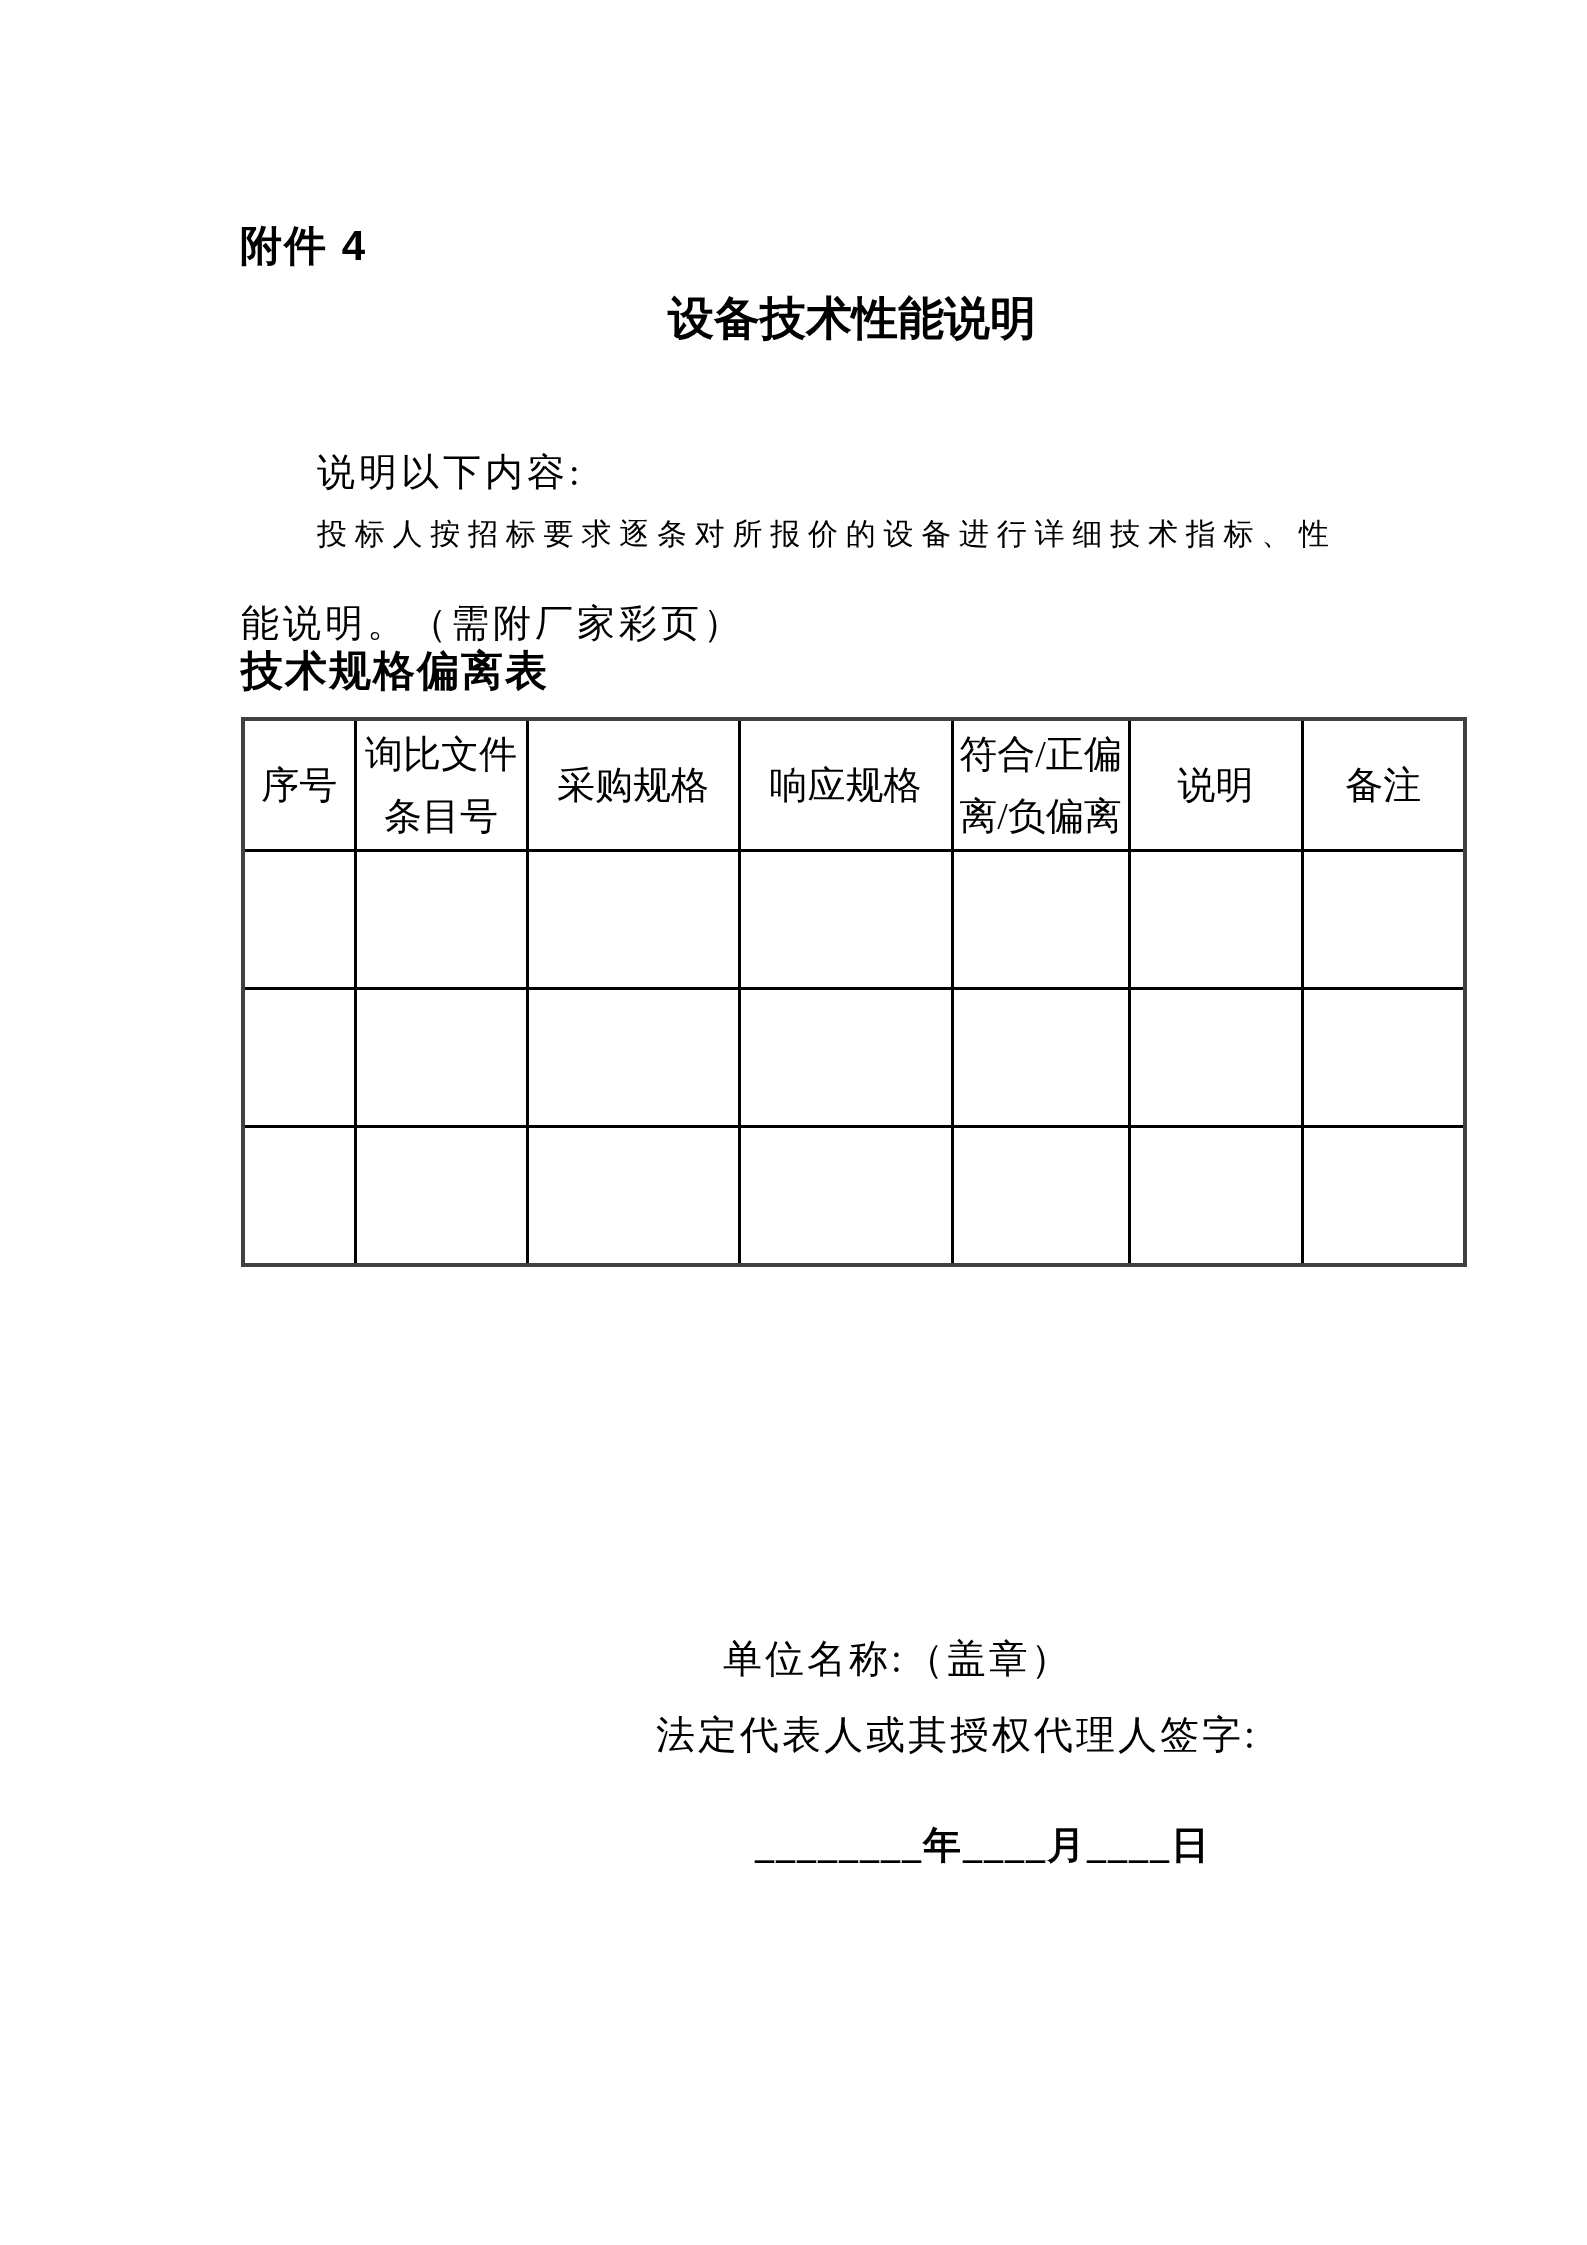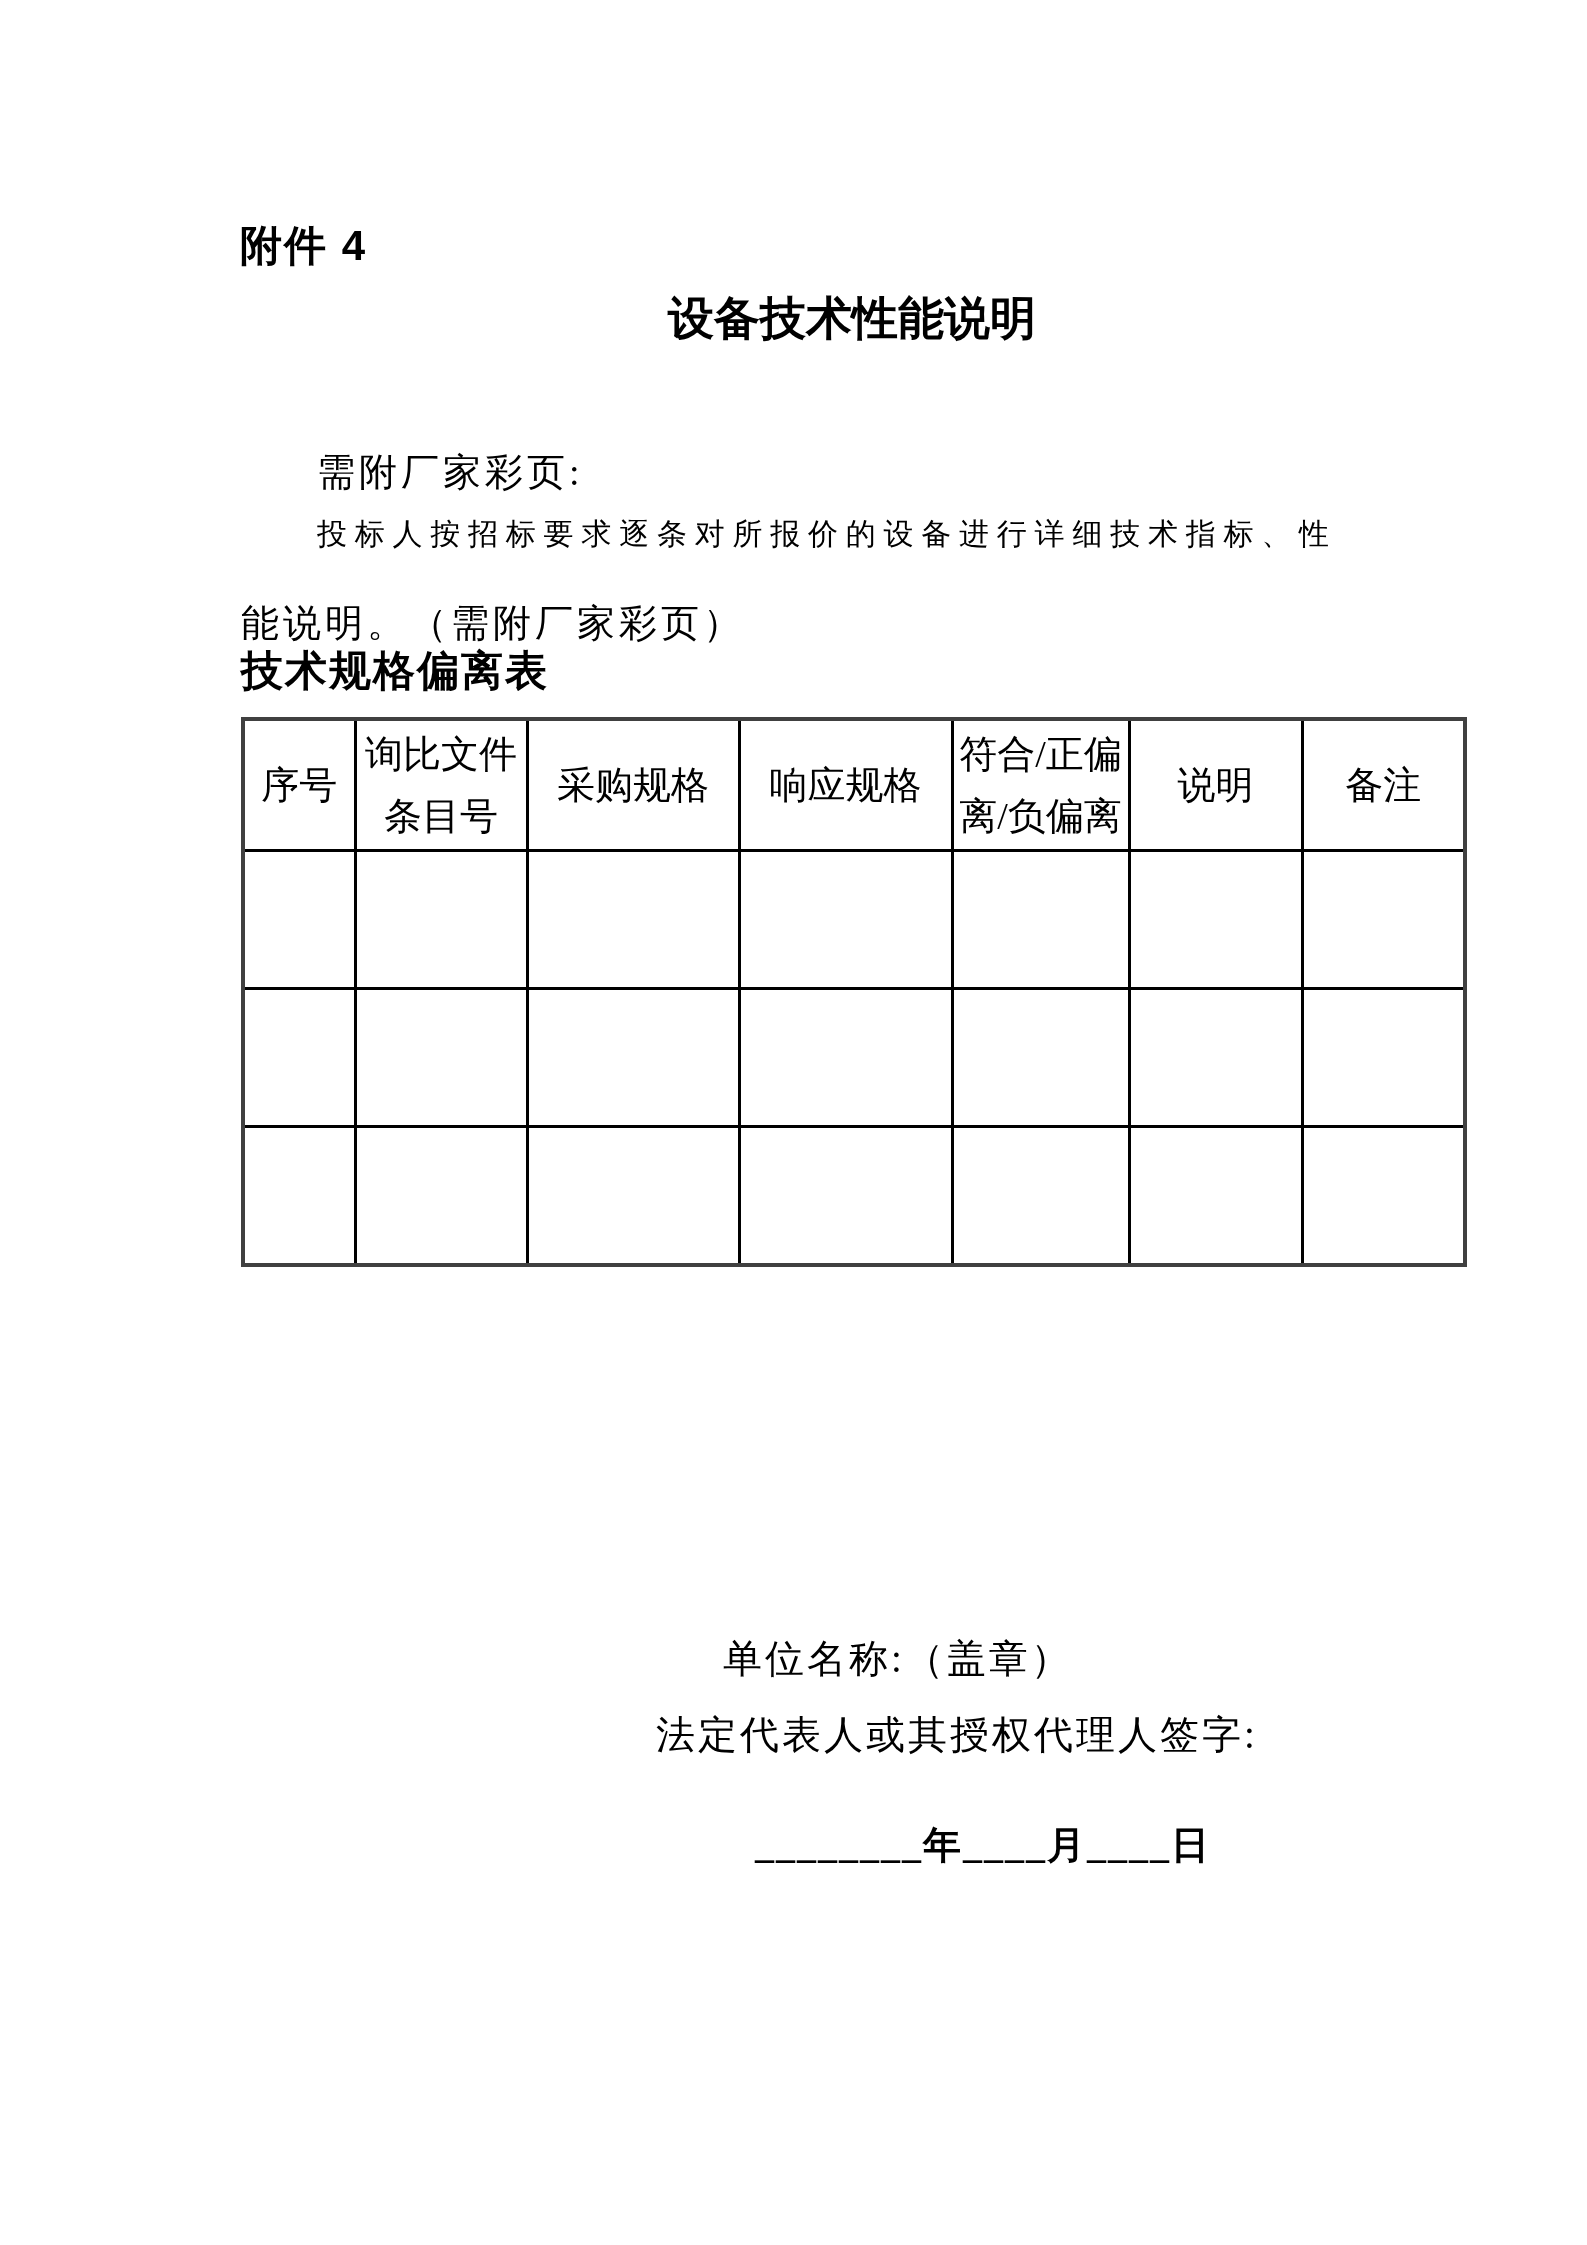--- a/index.html
+++ b/index.html
@@ -133,21 +133,21 @@
 </style>
 </head>
 <body>
 
 <div class="page">
 
   <div class="attachment-label sans">附件 4</div>
 
   <div class="doc-title sans">设备技术性能说明</div>
 
-  <div class="intro-heading serif">需附厂家彩页:</div>
+  <div class="intro-heading serif">说明以下内容:</div>
 
   <div class="para-line1 serif">投标人按招标要求逐条对所报价的设备进行详细技术指标、性</div>
 
   <div class="para-line2 serif">能说明。（需附厂家彩页）</div>
 
   <div class="table-caption sans">技术规格偏离表</div>
 
   <table class="spec-table">
     <colgroup>
       <col style="width:112px">

